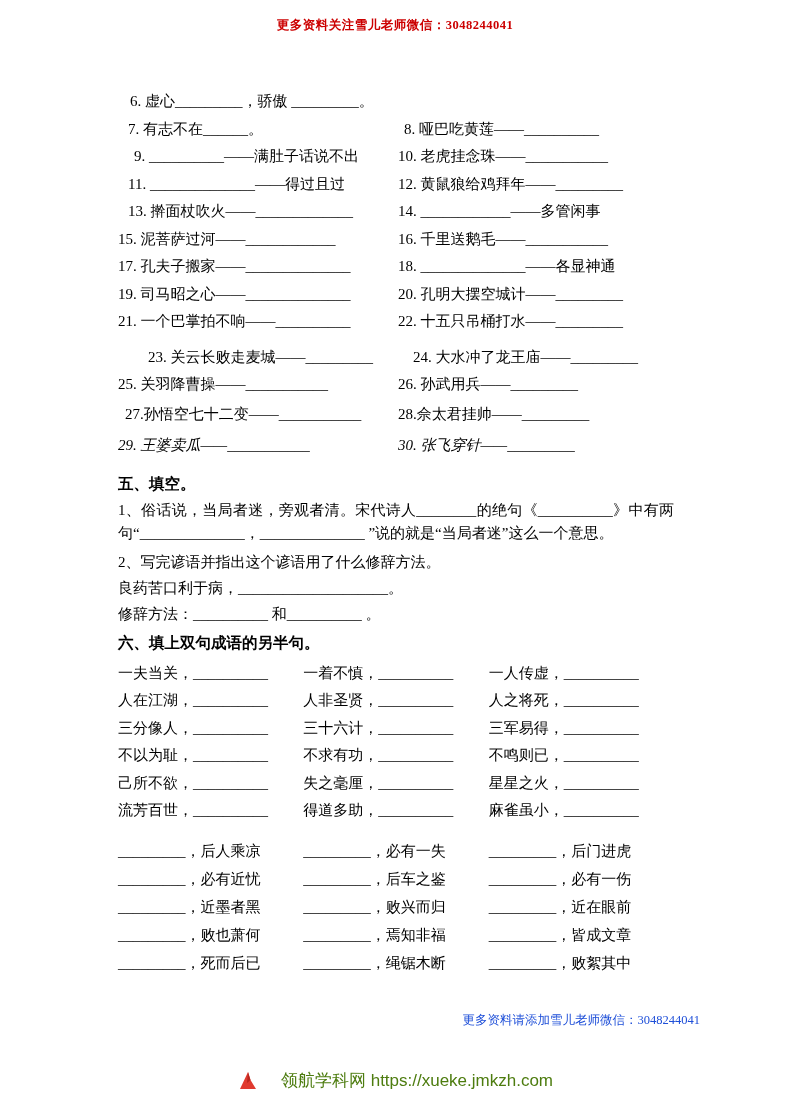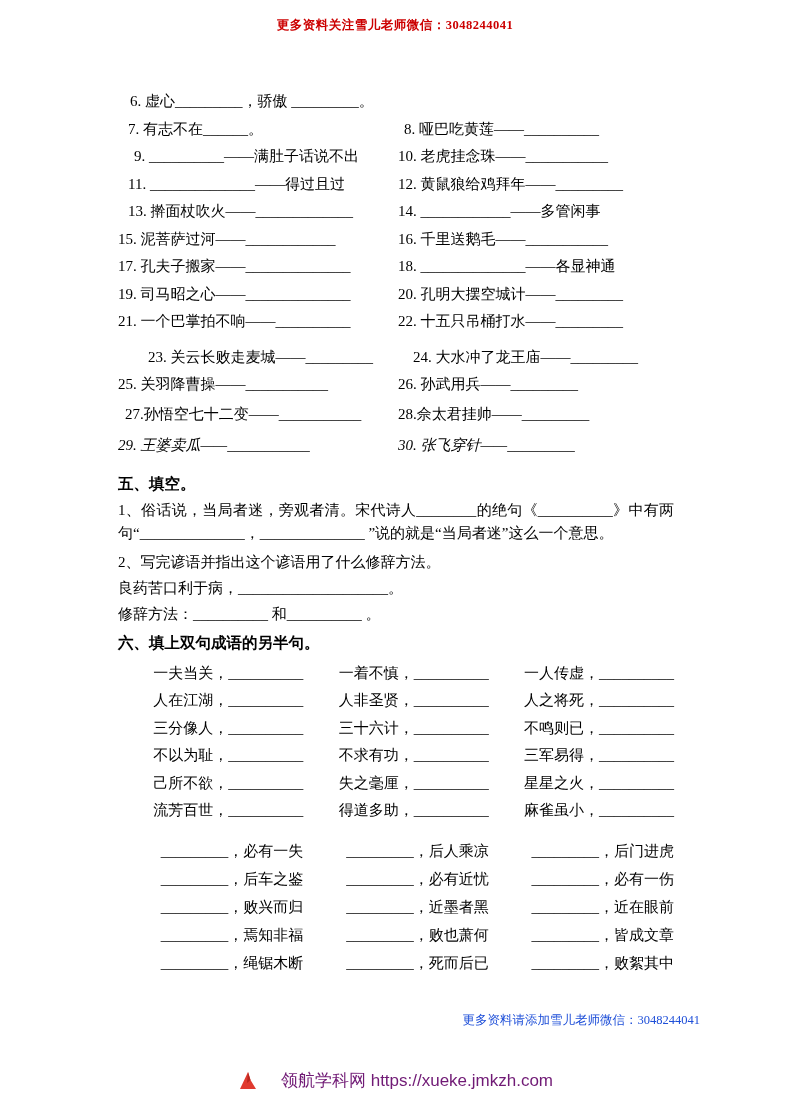--- a/index.html
+++ b/index.html
@@ -45,41 +45,41 @@
   .ex-row:nth-of-type(12) .cl { padding-left: 7px; }
 
   .sec-title { font-weight: bold; font-size: 15.5px; line-height: 27px; margin-top: 10px; }
   .sec-title.six { margin-top: 2px; }
   .para { line-height: 23px; margin-top: 2px; text-align: justify; }
   .line { line-height: 26px; margin-top: 0; }
   .line.q2 { margin-top: 4px; }
 
   .grid { display: flex; margin-top: 4px; }
   .grid .gcol { width: 33.33%; }
-  .grid .gcol div { line-height: 27.5px; white-space: nowrap; text-align: right; }
+  .grid .gcol div { line-height: 27.5px; white-space: nowrap; }
   .grid.bottom { margin-top: 12px; }
   .grid.bottom .gcol div { line-height: 28px; }
 
   .note-right {
     position: absolute;
     top: 1012px;
     right: 90px;
     color: #1d4ed8;
     font-size: 12.5px;
     font-family: "Liberation Serif", "DejaVu Serif", serif;
   }
   .site-footer {
     position: absolute;
     bottom: 26px; left: 0; right: 0;
     display: flex;
     justify-content: center;
     align-items: center;
     gap: 22px;
     font-size: 17px;
-    color: #701a75;
+    color: #4d7c0f;
     font-family: "Liberation Sans", "DejaVu Sans", sans-serif;
   }
   .logo { display: inline-flex; align-items: center; }
 </style>
 </head>
 <body>
 
 <div class="page">
 
   <div class="top-note">更多资料关注雪儿老师微信：3048244041</div>
@@ -161,41 +161,41 @@
         <div>一着不慎，__________</div>
         <div>人非圣贤，__________</div>
         <div>三十六计，__________</div>
         <div>不求有功，__________</div>
         <div>失之毫厘，__________</div>
         <div>得道多助，__________</div>
       </div>
       <div class="gcol">
         <div>一人传虚，__________</div>
         <div>人之将死，__________</div>
+        <div>三军易得，__________</div>
         <div>不鸣则已，__________</div>
-        <div>三军易得，__________</div>
         <div>星星之火，__________</div>
         <div>麻雀虽小，__________</div>
       </div>
     </div>
 
     <div class="grid bottom">
+      <div class="gcol">
+        <div>_________，后人乘凉</div>
+        <div>_________，必有近忧</div>
+        <div>_________，近墨者黑</div>
+        <div>_________，败也萧何</div>
+        <div>_________，死而后已</div>
+      </div>
       <div class="gcol">
         <div>_________，必有一失</div>
         <div>_________，后车之鉴</div>
         <div>_________，败兴而归</div>
         <div>_________，焉知非福</div>
         <div>_________，绳锯木断</div>
-      </div>
-      <div class="gcol">
-        <div>_________，后人乘凉</div>
-        <div>_________，必有近忧</div>
-        <div>_________，近墨者黑</div>
-        <div>_________，败也萧何</div>
-        <div>_________，死而后已</div>
       </div>
       <div class="gcol">
         <div>_________，后门进虎</div>
         <div>_________，必有一伤</div>
         <div>_________，近在眼前</div>
         <div>_________，皆成文章</div>
         <div>_________，败絮其中</div>
       </div>
     </div>
 

